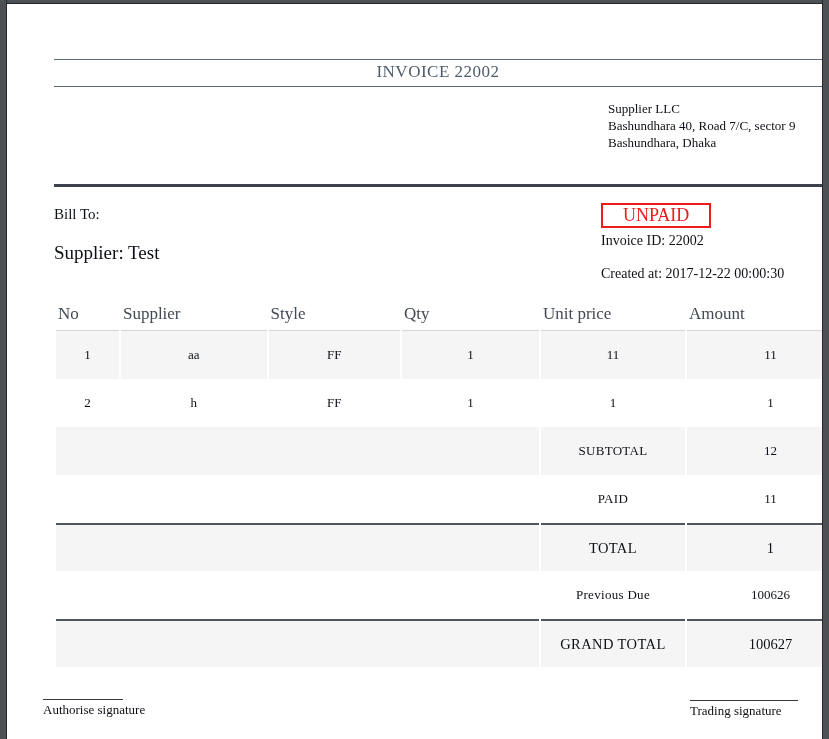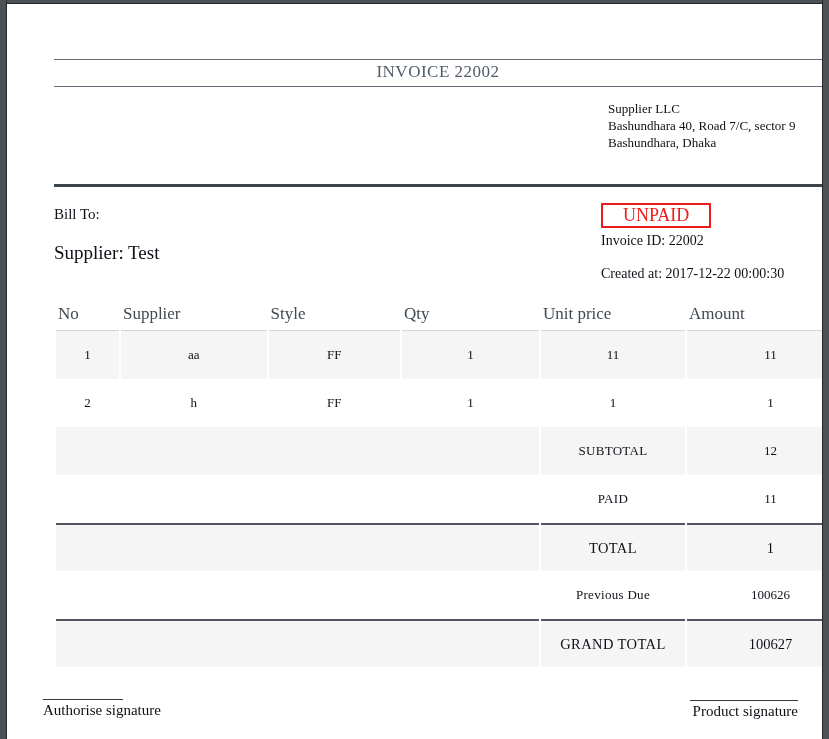--- a/index.html
+++ b/index.html
@@ -61,21 +61,21 @@
   }
   table.items td{font-size:13px;text-align:center;padding:0 2px;}
   table.items tbody tr{height:48px;}
   tr.shaded td{background:var(--shade);}
   td.sum-label{text-align:right;font-size:11px;padding-right:8px;letter-spacing:.3px;}
   td.sum-value{font-size:14px;}
   tr.emph td.sum-label{font-size:14.5px;letter-spacing:.4px;}
   tr.emph td.sum-value{font-size:14.5px;}
   tr.rule-top td{border-top:2px solid var(--rule-row);}
 
-  .sig{position:absolute;font-size:15px;color:var(--ink);text-align:right;}
+  .sig{position:absolute;font-size:13px;color:var(--ink);}
   .sig .sig-line{height:1px;background:#3a3a3a;margin-bottom:2px;}
   .sig-left{left:43px;top:699px;}
   .sig-left .sig-line{width:80px;}
   .sig-right{left:690px;top:700px;}
   .sig-right .sig-line{width:108px;}
 </style>
 </head>
 <body>
 
 <div class="screen">
@@ -164,19 +164,19 @@
         </tr>
       </tbody>
   </table>
 
   <div class="sig sig-left">
     <div class="sig-line"></div>
     <div>Authorise signature</div>
   </div>
   <div class="sig sig-right">
     <div class="sig-line"></div>
-    <div>Product signature</div>
+    <div>Trading signature</div>
   </div>
 
   <div class="bar bar-top"></div>
   <div class="bar bar-left"></div>
   <div class="bar bar-right"></div>
 </div>
 
 </body></html>

